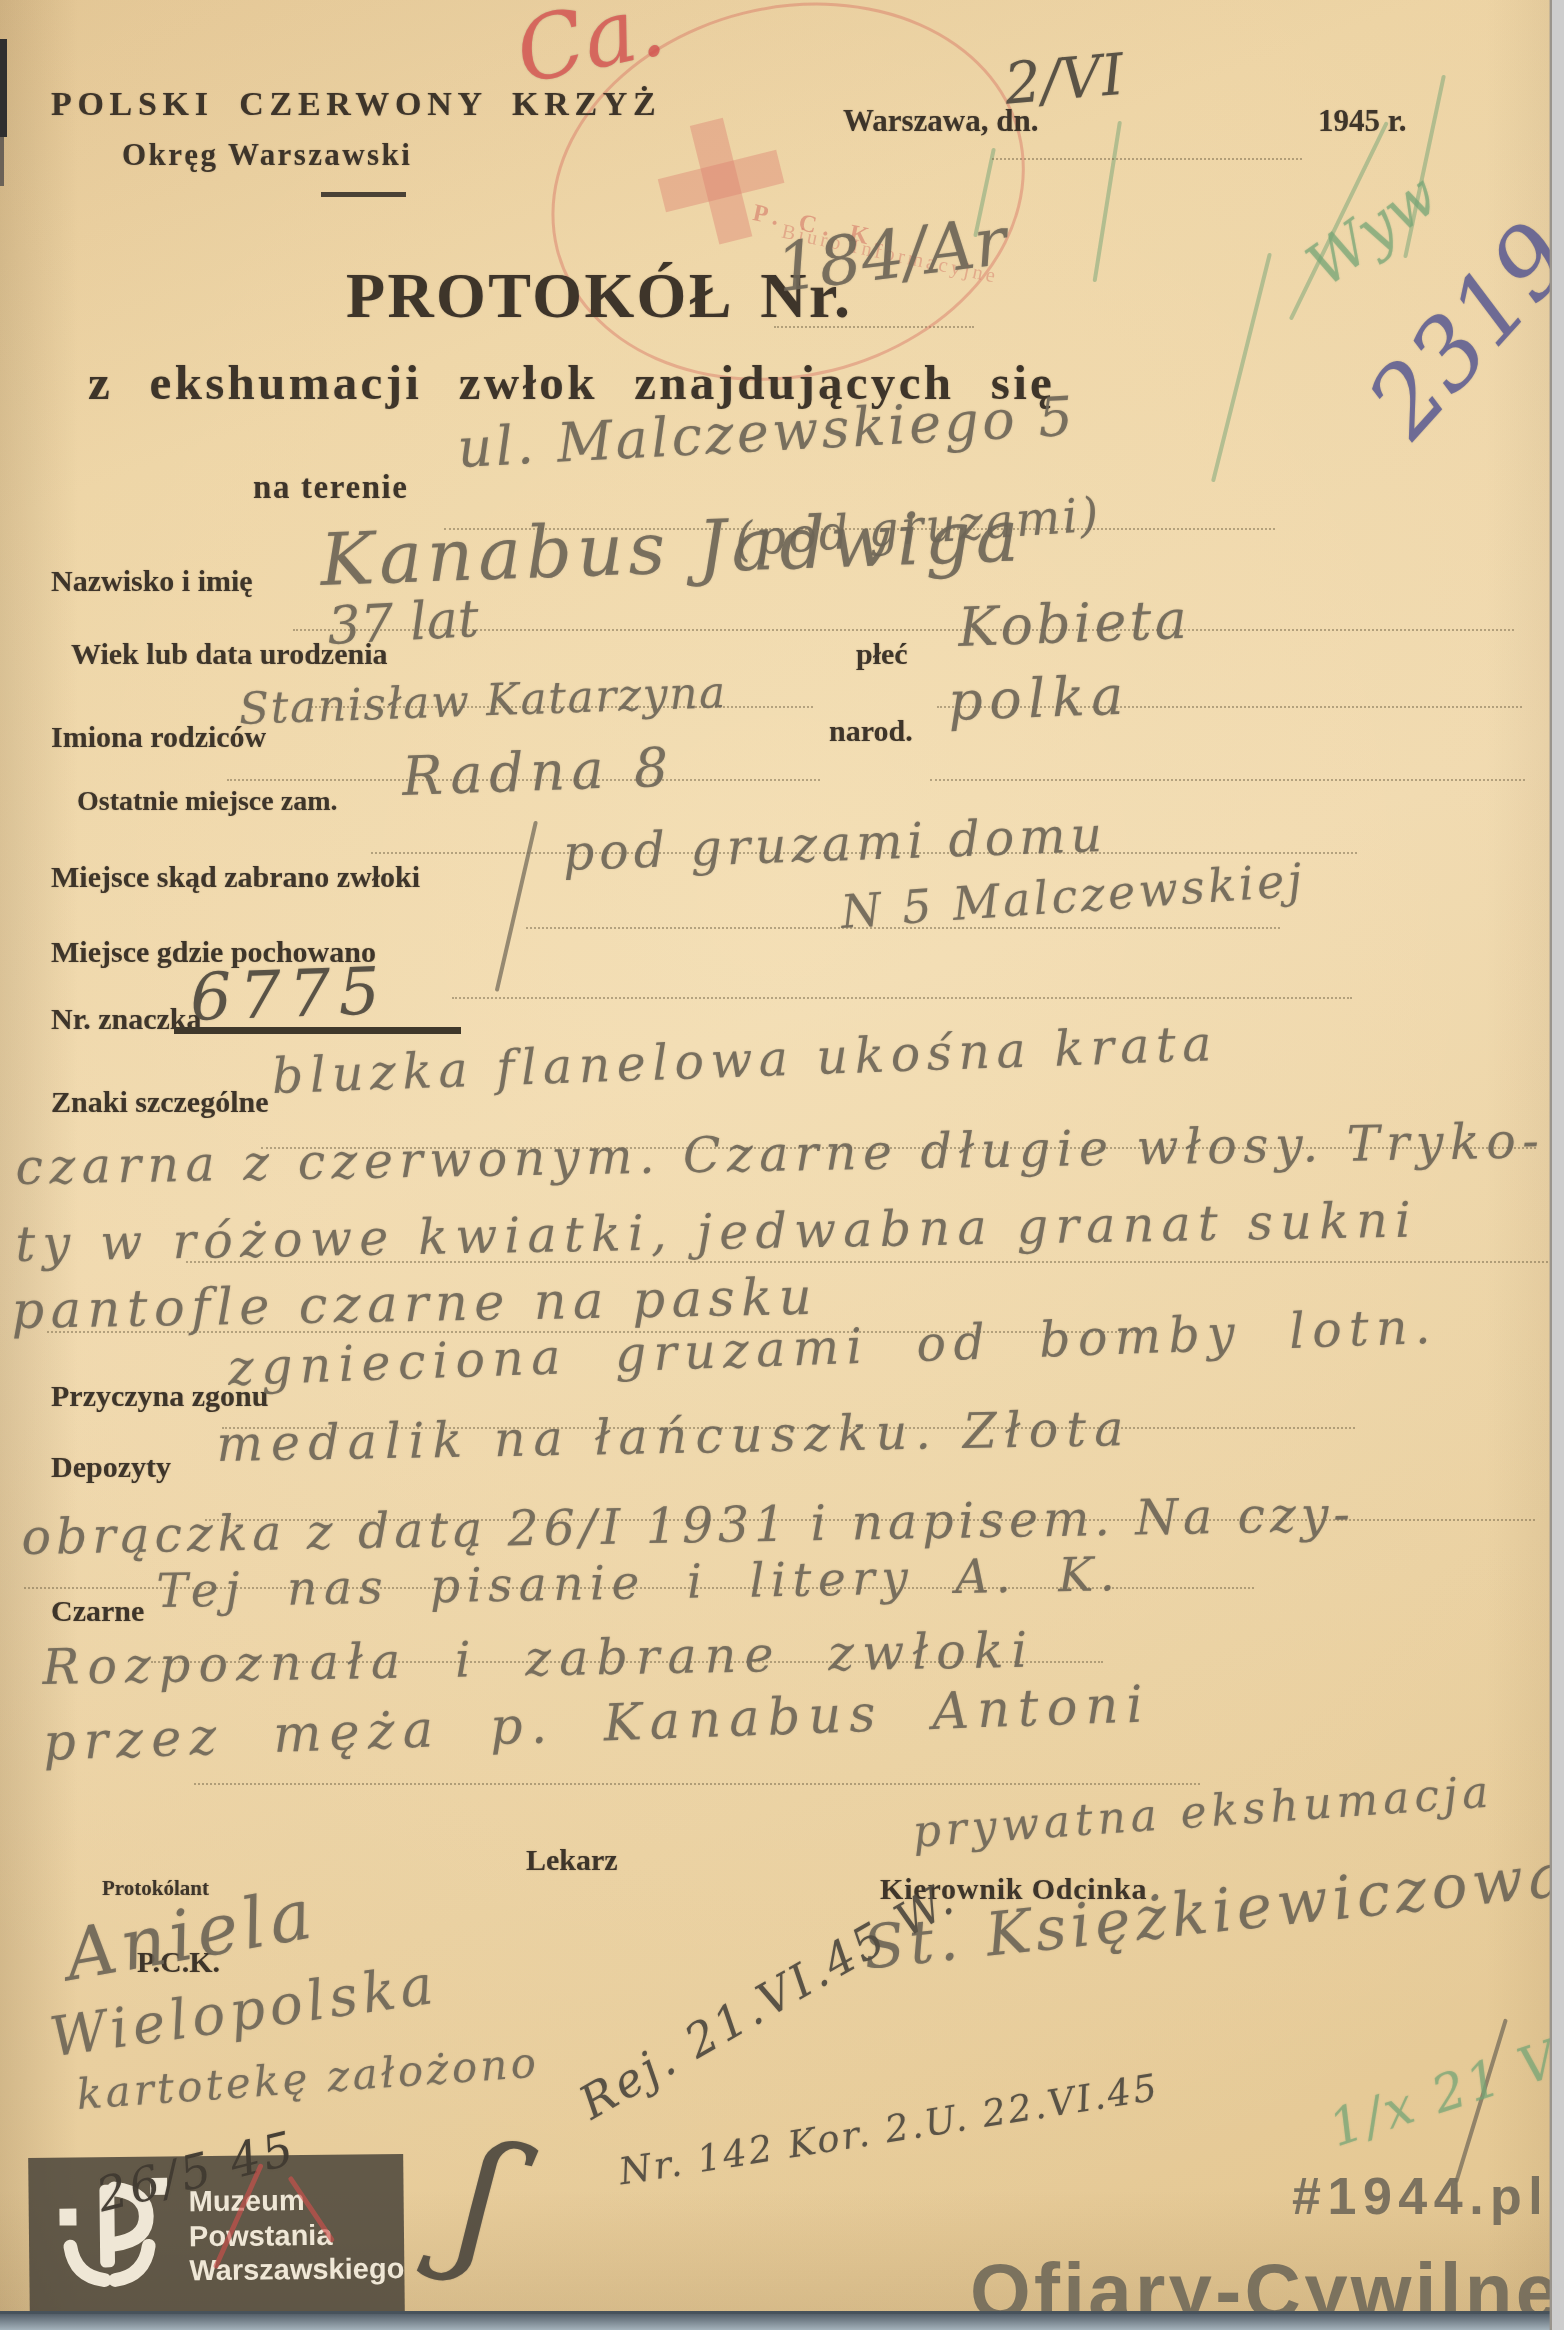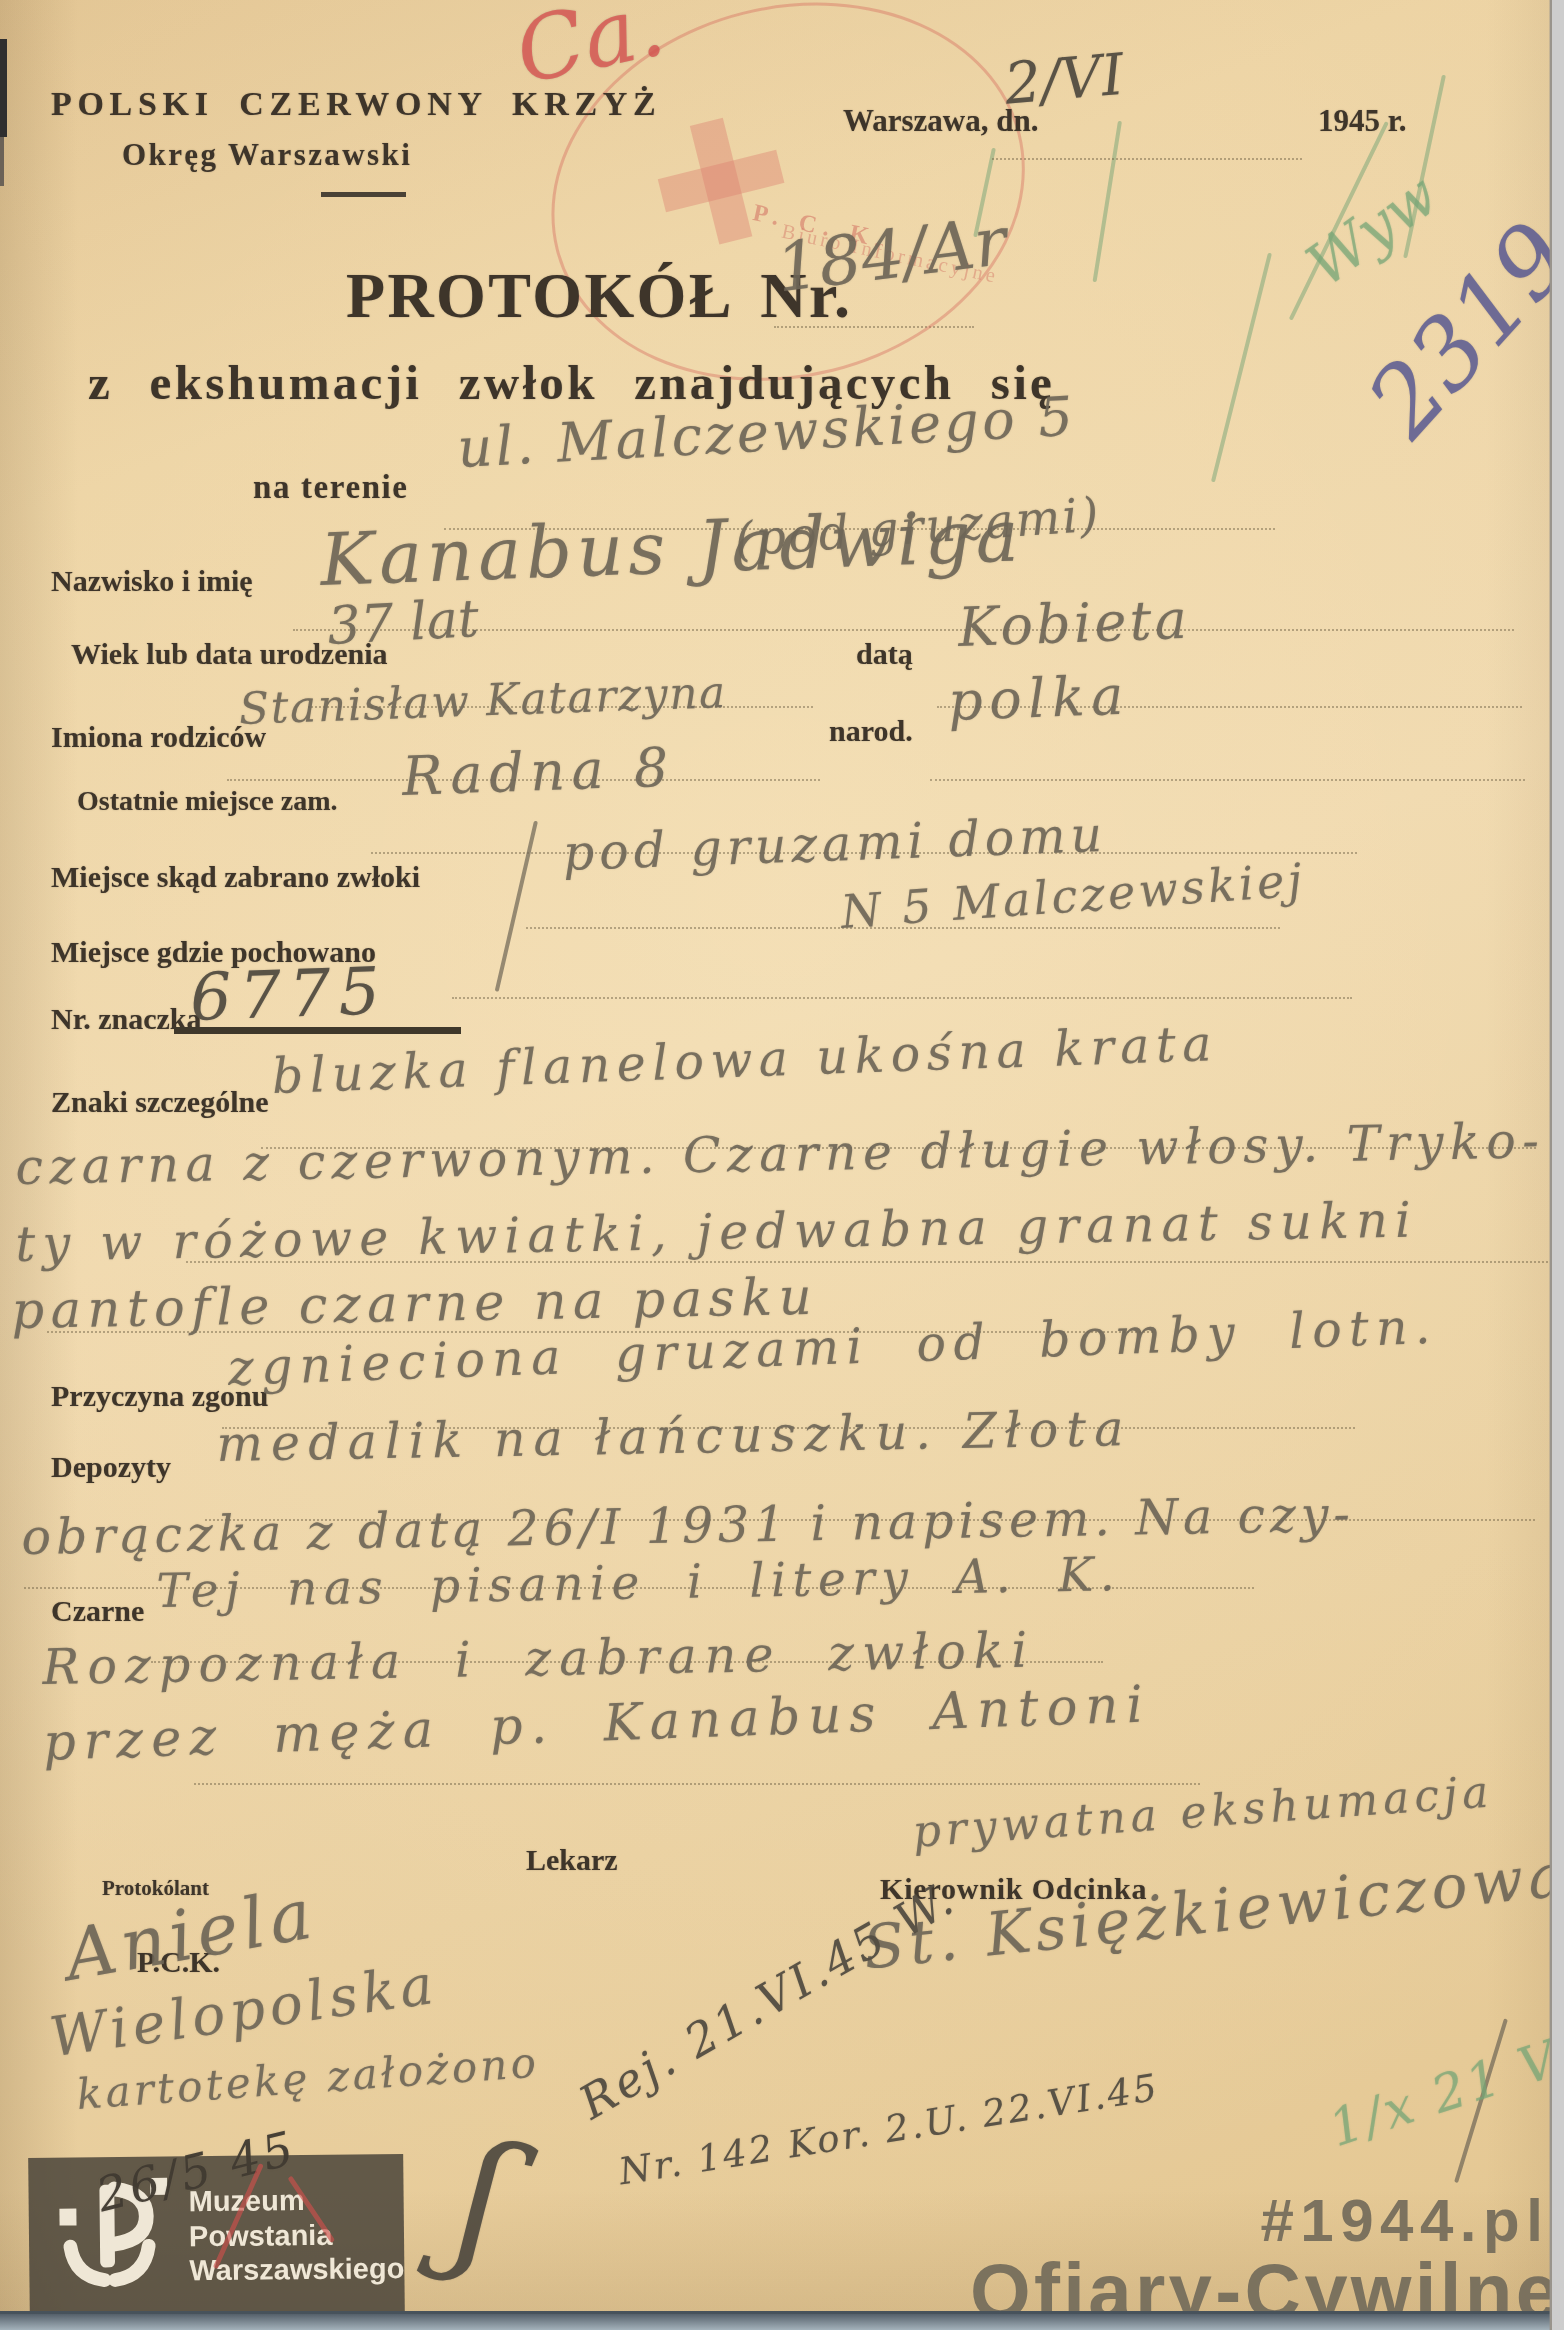--- a/index.html
+++ b/index.html
@@ -75,21 +75,21 @@
   <div class="dotl" style="left:444px;top:528px;width:831px;"></div>
   <div class="hw" style="left:733px;top:512px;font-size:47px;letter-spacing:2.4px;transform:rotate(-4deg);z-index:3;">(pod gruzami)</div>
 
   <div class="printed" style="left:51px;top:564px;font-size:30px;z-index:2;">Nazwisko i imię</div>
   <div class="hw" style="left:319px;top:518px;font-size:72px;letter-spacing:4.9px;transform:rotate(-2deg);z-index:3;">Kanabus Jadwiga</div>
   <div class="dotl" style="left:293px;top:629px;width:1221px;"></div>
 
   <div class="printed" style="left:51px;top:637px;font-size:30px;z-index:2;margin-left:20px;">Wiek lub data urodzenia</div>
   <div class="hw" style="left:326px;top:596px;font-size:52px;transform:rotate(-3deg);z-index:3;">37 lat</div>
   <div class="dotl" style="left:308px;top:706px;width:505px;"></div>
-  <div class="printed" style="left:856px;top:637px;font-size:30px;z-index:2;">datą</div>
+  <div class="printed" style="left:856px;top:637px;font-size:30px;z-index:2;">płeć</div>
   <div class="hw" style="left:957px;top:596px;font-size:54px;letter-spacing:3.3px;transform:rotate(-2deg);z-index:3;">Kobieta</div>
   <div class="dotl" style="left:937px;top:706px;width:585px;"></div>
 
   <div class="printed" style="left:51px;top:720px;font-size:30px;z-index:2;">Imiona rodziców</div>
   <div class="hw" style="left:238px;top:683px;font-size:44px;letter-spacing:1.6px;transform:rotate(-2deg);z-index:3;">Stanisław Katarzyna</div>
   <div class="dotl" style="left:227px;top:779px;width:593px;"></div>
   <div class="printed" style="left:829px;top:714px;font-size:30px;z-index:2;">narod.</div>
   <div class="hw" style="left:947px;top:670px;font-size:54px;letter-spacing:6.5px;transform:rotate(-2deg);z-index:3;">polka</div>
   <div class="dotl" style="left:930px;top:779px;width:595px;"></div>
 
@@ -165,20 +165,20 @@
           <rect x="12" y="34" width="16" height="16" stroke="none"></rect>
           <rect x="98" y="6" width="16" height="16" stroke="none"></rect>
         </g>
       </svg>
     </span>
     <div class="abs wm-text" style="left:160px;top:29px;font-size:29px;">Muzeum</div>
     <div class="abs wm-text" style="left:160px;top:64px;font-size:29px;">Powstania</div>
     <div class="abs wm-text" style="left:160px;top:98px;font-size:29px;">Warszawskiego</div>
   </div>
 
-  <div class="brand" style="right:14.7px;top:2166px;font-size:60px;letter-spacing:6.5px;z-index:6;margin-top:20px;">#1944.pl</div>
+  <div class="brand" style="right:14.7px;top:2166px;font-size:52px;letter-spacing:6.5px;z-index:6;">#1944.pl</div>
   <div class="brand" style="right:1.6px;top:2246px;font-size:78px;letter-spacing:3.3px;z-index:6;">Ofiary-Cywilne</div>
 
   <div class="abs" style="left:0;bottom:0;width:100%;height:16.3px;background:linear-gradient(180deg,#55606a,#a4b2bb);border-top:3.3px solid #47525b;z-index:8;"></div>
   <div class="abs" style="right:0;top:0;width:12.2px;height:100%;background:#cdcdcd;box-shadow:-2.4px 0 0 #99948c;z-index:8;"></div>
 
 </div>
 
 
 </body></html>

